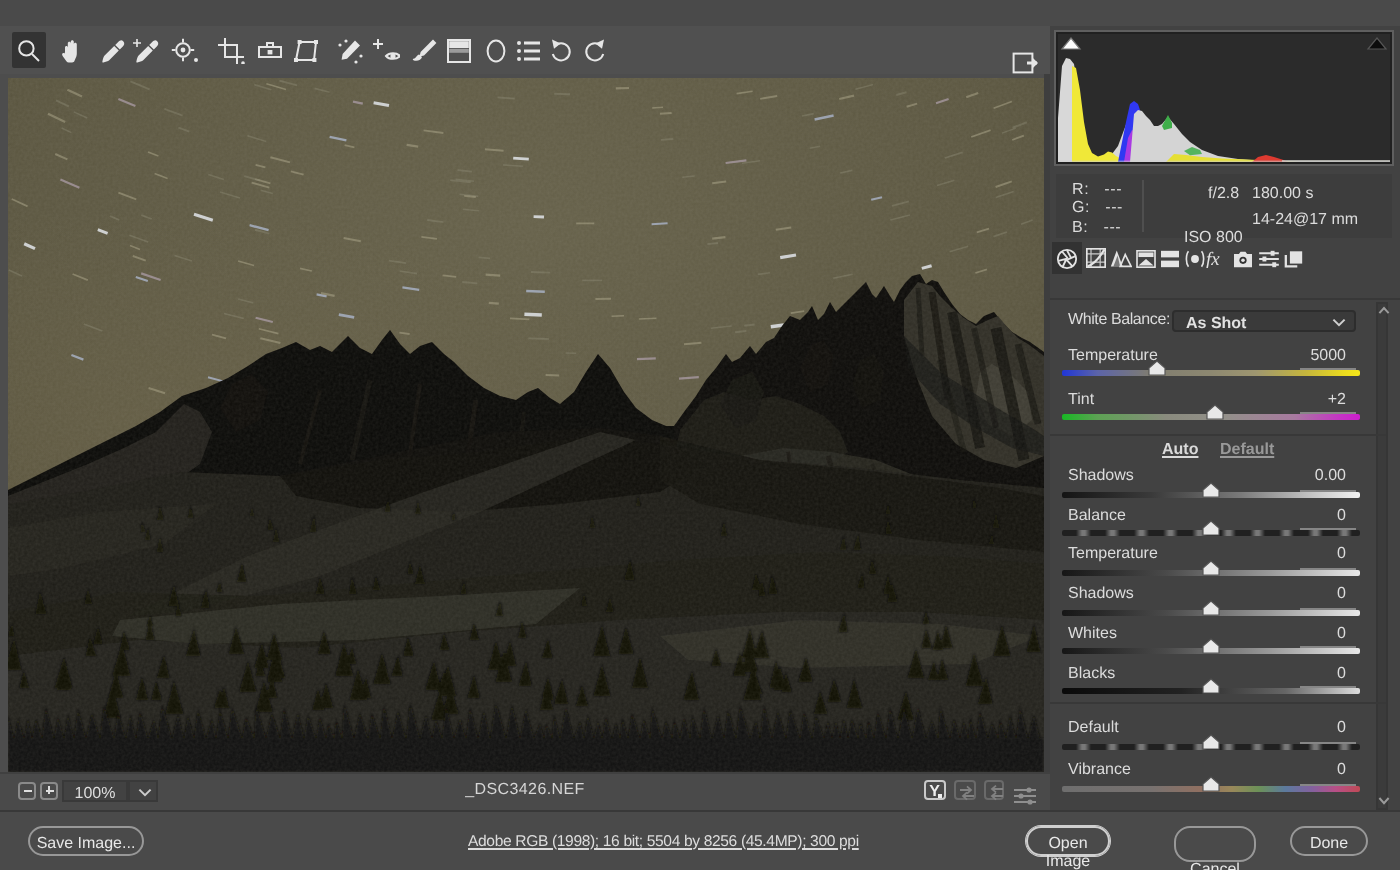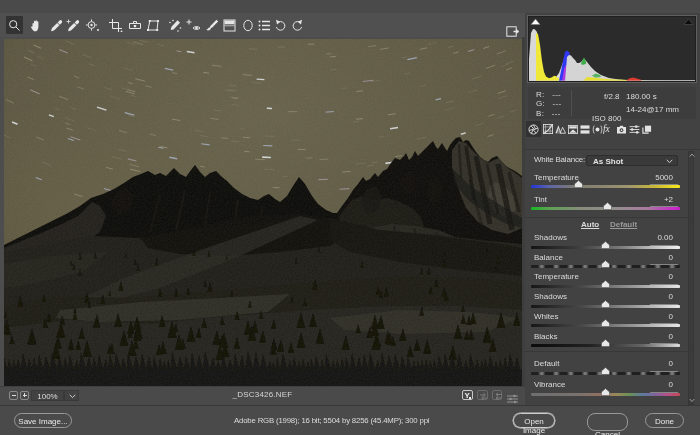--- a/index.html
+++ b/index.html
@@ -758,17 +758,17 @@
       </div>
 <div class="abs" style="left:507px;top:3px;width:11px;height:10px"><svg width="11" height="10">
           <path d="M0 2 h11 M0 5 h11 M0 8 h11" stroke="#8f8f8f" stroke-width="1"></path>
           <circle cx="7.5" cy="2" r="1.3" fill="#8f8f8f"></circle>
           <circle cx="3.5" cy="5" r="1.3" fill="#8f8f8f"></circle>
           <circle cx="8" cy="8" r="1.3" fill="#8f8f8f"></circle>
         </svg></div>
 </div>
 <div id="botbar">
 <div class="pill" style="left:14px;top:7px;width:58px;padding-top:2.5px">Save Image...</div>
-<div class="abs" style="left:234px;top:10.5px;font-size:7.8px;letter-spacing:-0.18px;line-height:8px;color:#dcdcdc"><span style="">Adobe RGB (1998); 16 bit; 5504 by 8256 (45.4MP); 300 ppi</span></div>
+<div class="abs" style="left:234px;top:10.5px;font-size:7.8px;letter-spacing:-0.18px;line-height:8px;color:#dcdcdc"><span style="text-decoration:underline">Adobe RGB (1998); 16 bit; 5504 by 8256 (45.4MP); 300 ppi</span></div>
 <div class="pill" style="left:513px;top:7px;width:42px;padding-top:2.5px;border-color:#cfcfcf;box-shadow:0 0 0 0.5px #cfcfcf">Open Image</div>
 <div class="pill" style="left:587px;top:7px;width:41px;padding-top:16px">Cancel</div>
 <div class="pill" style="left:645px;top:7px;width:39px;padding-top:2.5px">Done</div>
 </div>
 </div>
 </body></html>

